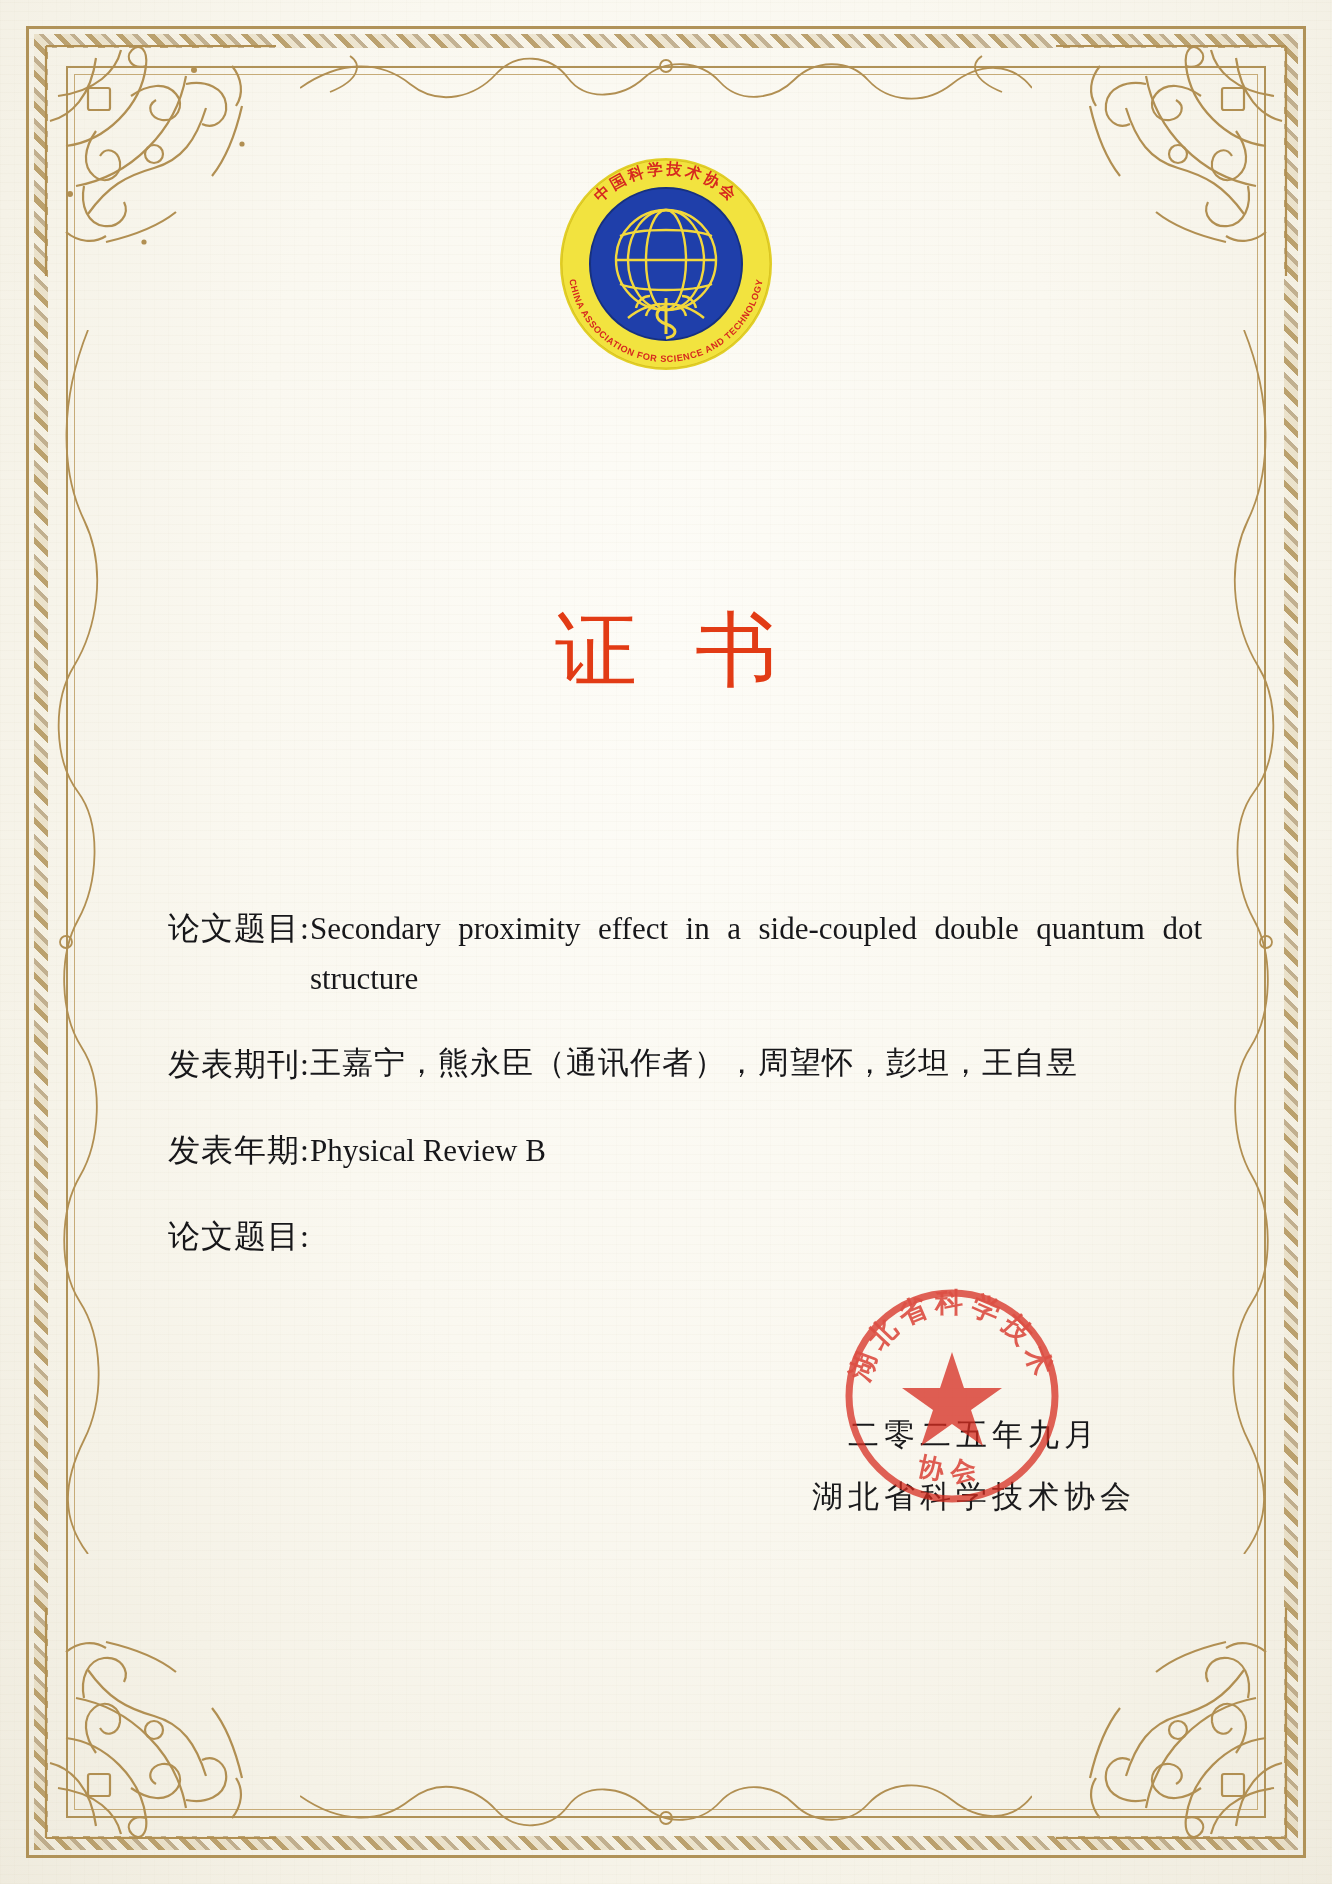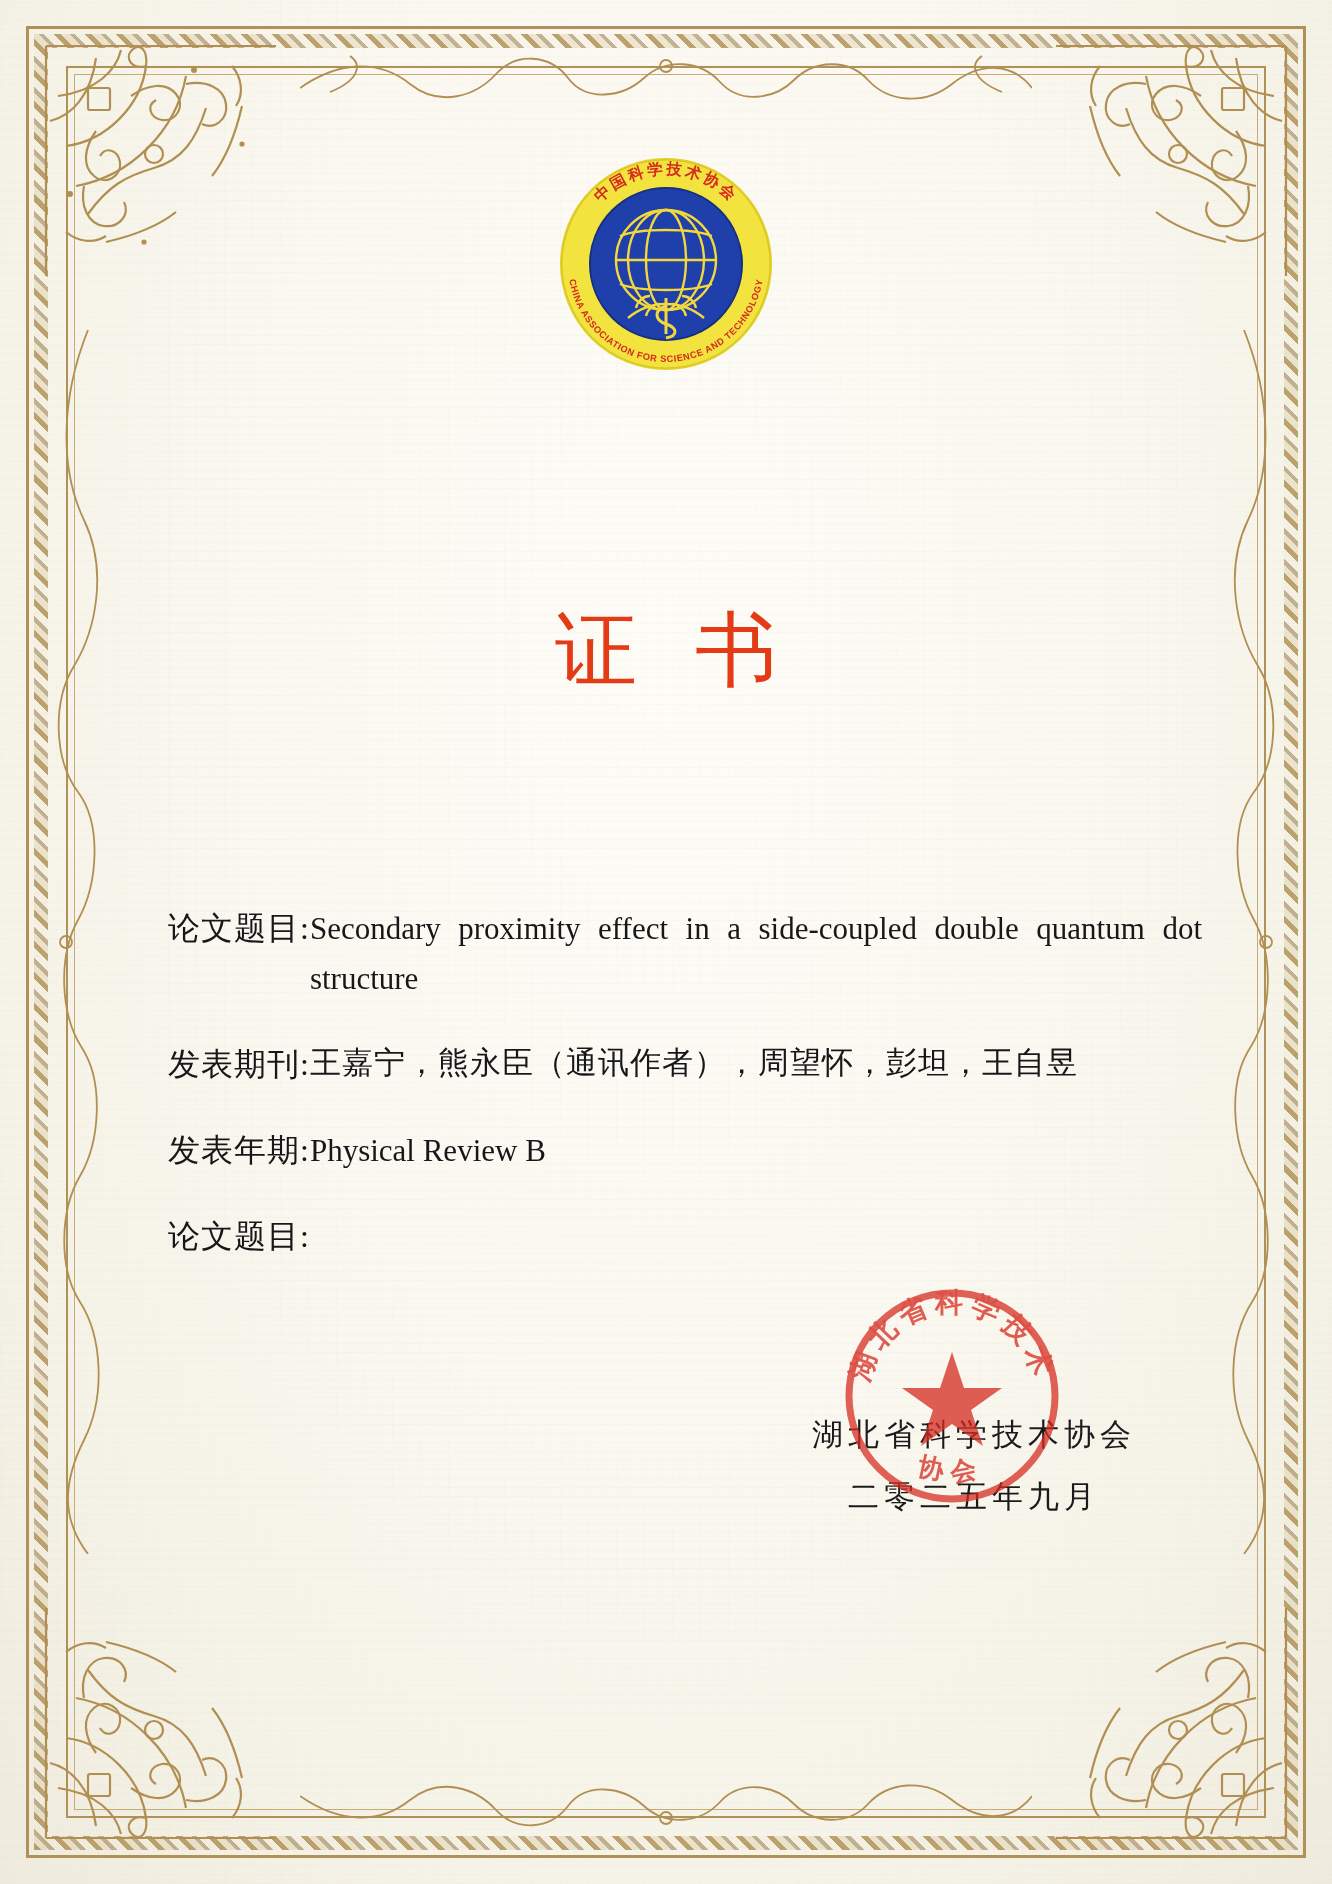--- a/index.html
+++ b/index.html
@@ -399,17 +399,17 @@
     </g>
     <text font-family="Liberation Serif, serif" font-size="28" font-weight="bold" fill="#d62b1f" opacity="0.92" letter-spacing="6">
       <textPath href="#sealArc" startOffset="50%" text-anchor="middle">湖北省科学技术</textPath>
     </text>
     <text font-family="Liberation Serif, serif" font-size="26" font-weight="bold" fill="#d62b1f" opacity="0.92" letter-spacing="10">
       <textPath href="#sealArcBot" startOffset="50%" text-anchor="middle">协会</textPath>
     </text>
   </svg>
 
   <div class="sign-block">
+    <div>二零二五年九月</div>
     <div>湖北省科学技术协会</div>
-    <div>二零二五年九月</div>
   </div>
 
 </div>
 
 </body></html>

